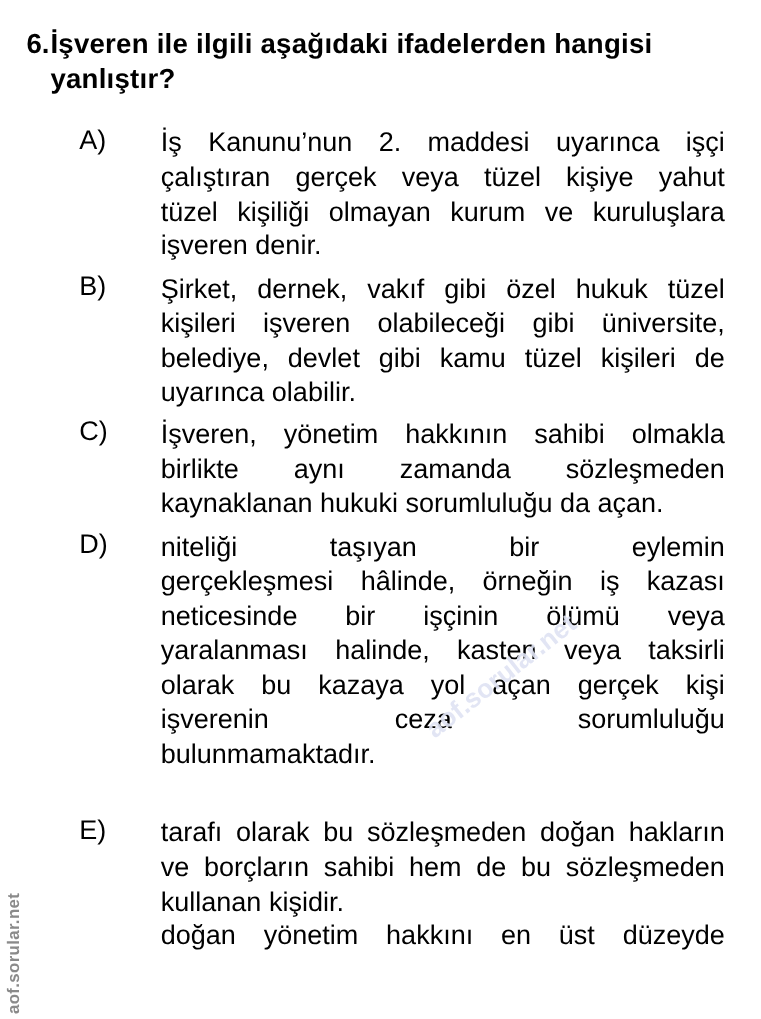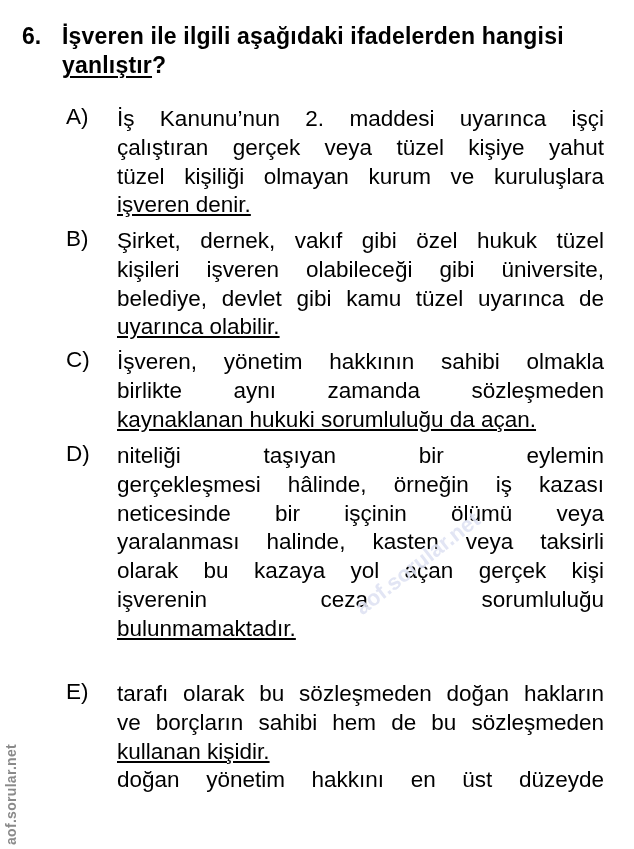--- a/index.html
+++ b/index.html
@@ -23,54 +23,52 @@
       font-weight: bold;
       font-size: 23px;
       line-height: 29px;
     }
     .q-num {
       position: absolute;
       left: 0;
       top: 0;
     }
     .q-text {
-      margin-left: 40px;
+      margin-left: 20px;
       letter-spacing: 0.2px;
     }
     .q-underline {
-      text-decoration: underline;
       text-decoration-thickness: 2px;
       text-underline-offset: 3px;
     }
     .option {
       position: absolute;
       left: 66px;
       width: 538px;
       font-size: 22.5px;
       line-height: 28.8px;
     }
     .opt-label {
       position: absolute;
       left: 0;
       top: -2px;
     }
     .opt-text {
-      margin-left: 51px;
+      margin-left: 68px;
       text-align: justify;
       text-align-last: left;
     }
     .opt-line {
       display: block;
       text-align: justify;
       text-align-last: justify;
       white-space: normal;
     }
     .opt-line.last {
       text-align-last: left;
-      text-decoration: underline;
     }
     .watermark-side {
       position: absolute;
       left: 3px;
       top: 845px;
       transform-origin: 0 0;
       transform: rotate(-90deg);
       font-size: 14px;
       font-weight: bold;
       color: #8a8a8a;
@@ -110,21 +108,21 @@
     <span class="opt-line">tüzel kişiliği olmayan kurum ve kuruluşlara</span>
     <span class="opt-line last">işveren denir.</span>
   </div>
 </div>
 
 <div class="option" style="top:227px;">
   <span class="opt-label">B)</span>
   <div class="opt-text">
     <span class="opt-line">Şirket, dernek, vakıf gibi özel hukuk tüzel</span>
     <span class="opt-line">kişileri işveren olabileceği gibi üniversite,</span>
-    <span class="opt-line">belediye, devlet gibi kamu tüzel uyarınca de</span>
+    <span class="opt-line">belediye, devlet gibi kamu tüzel kişileri de</span>
     <span class="opt-line last">uyarınca olabilir.</span>
   </div>
 </div>
 
 <div class="option" style="top:348px;">
   <span class="opt-label">C)</span>
   <div class="opt-text">
     <span class="opt-line">İşveren, yönetim hakkının sahibi olmakla</span>
     <span class="opt-line">birlikte aynı zamanda sözleşmeden</span>
     <span class="opt-line last">kaynaklanan hukuki sorumluluğu da açan.</span>

